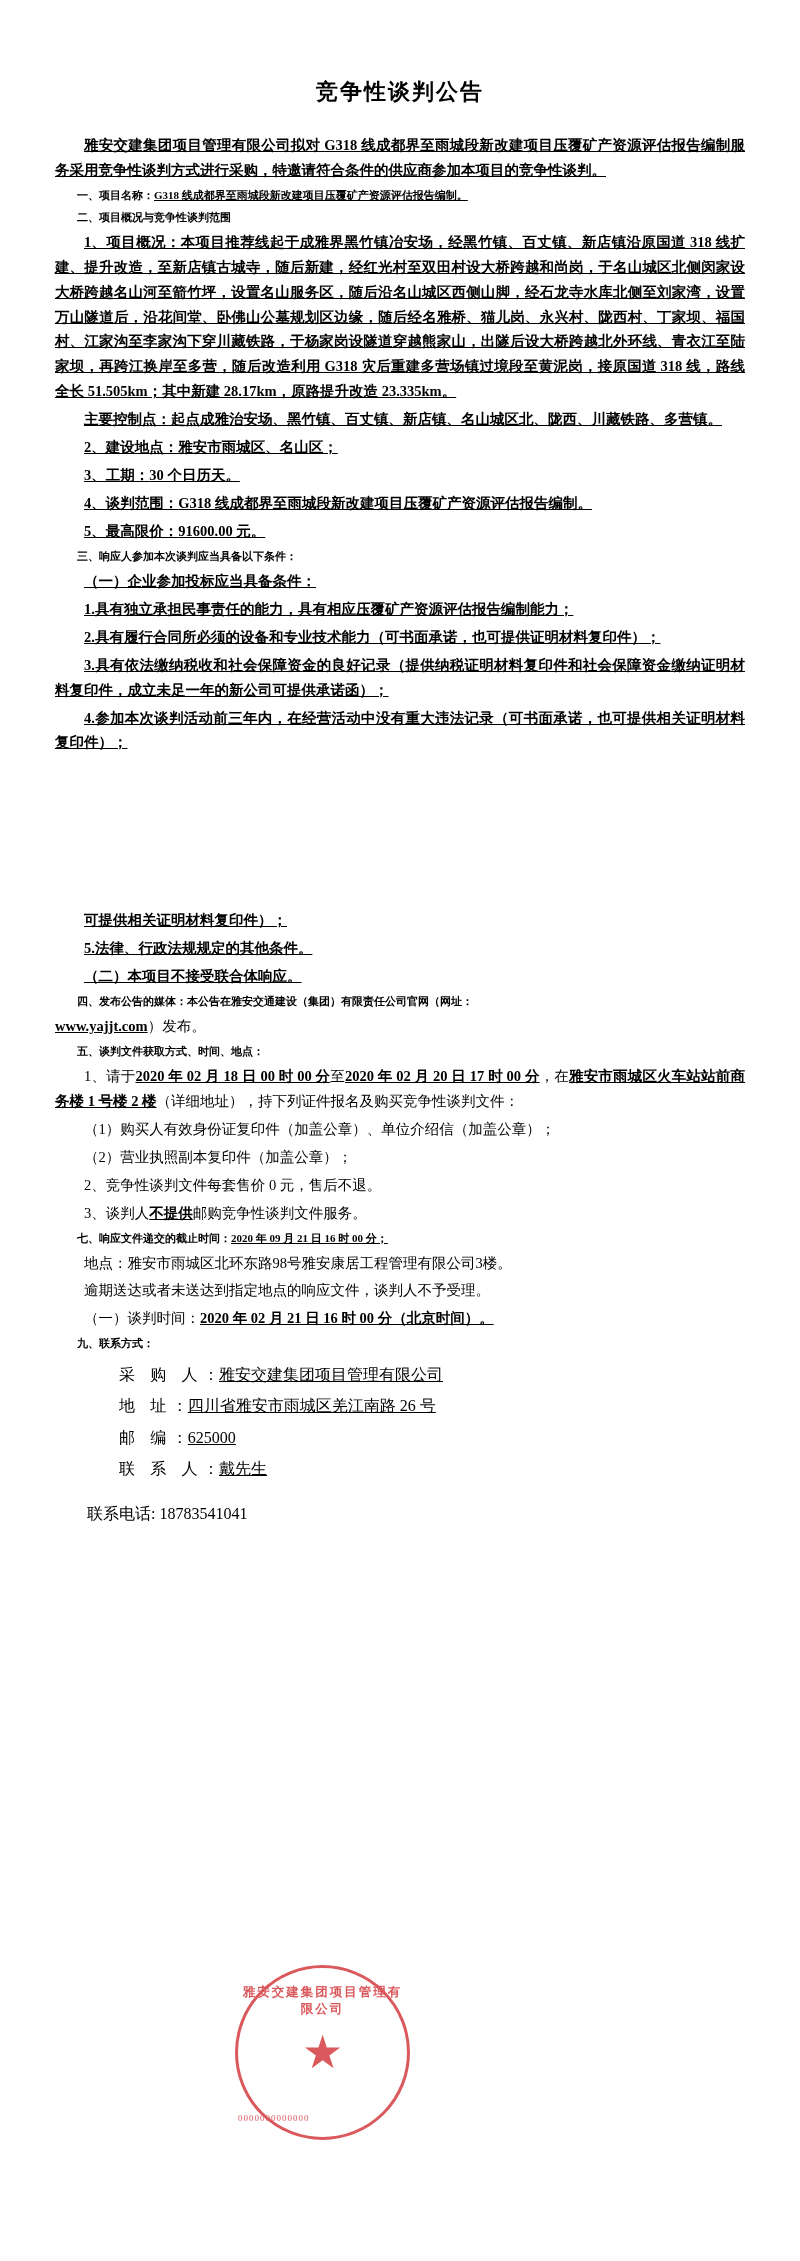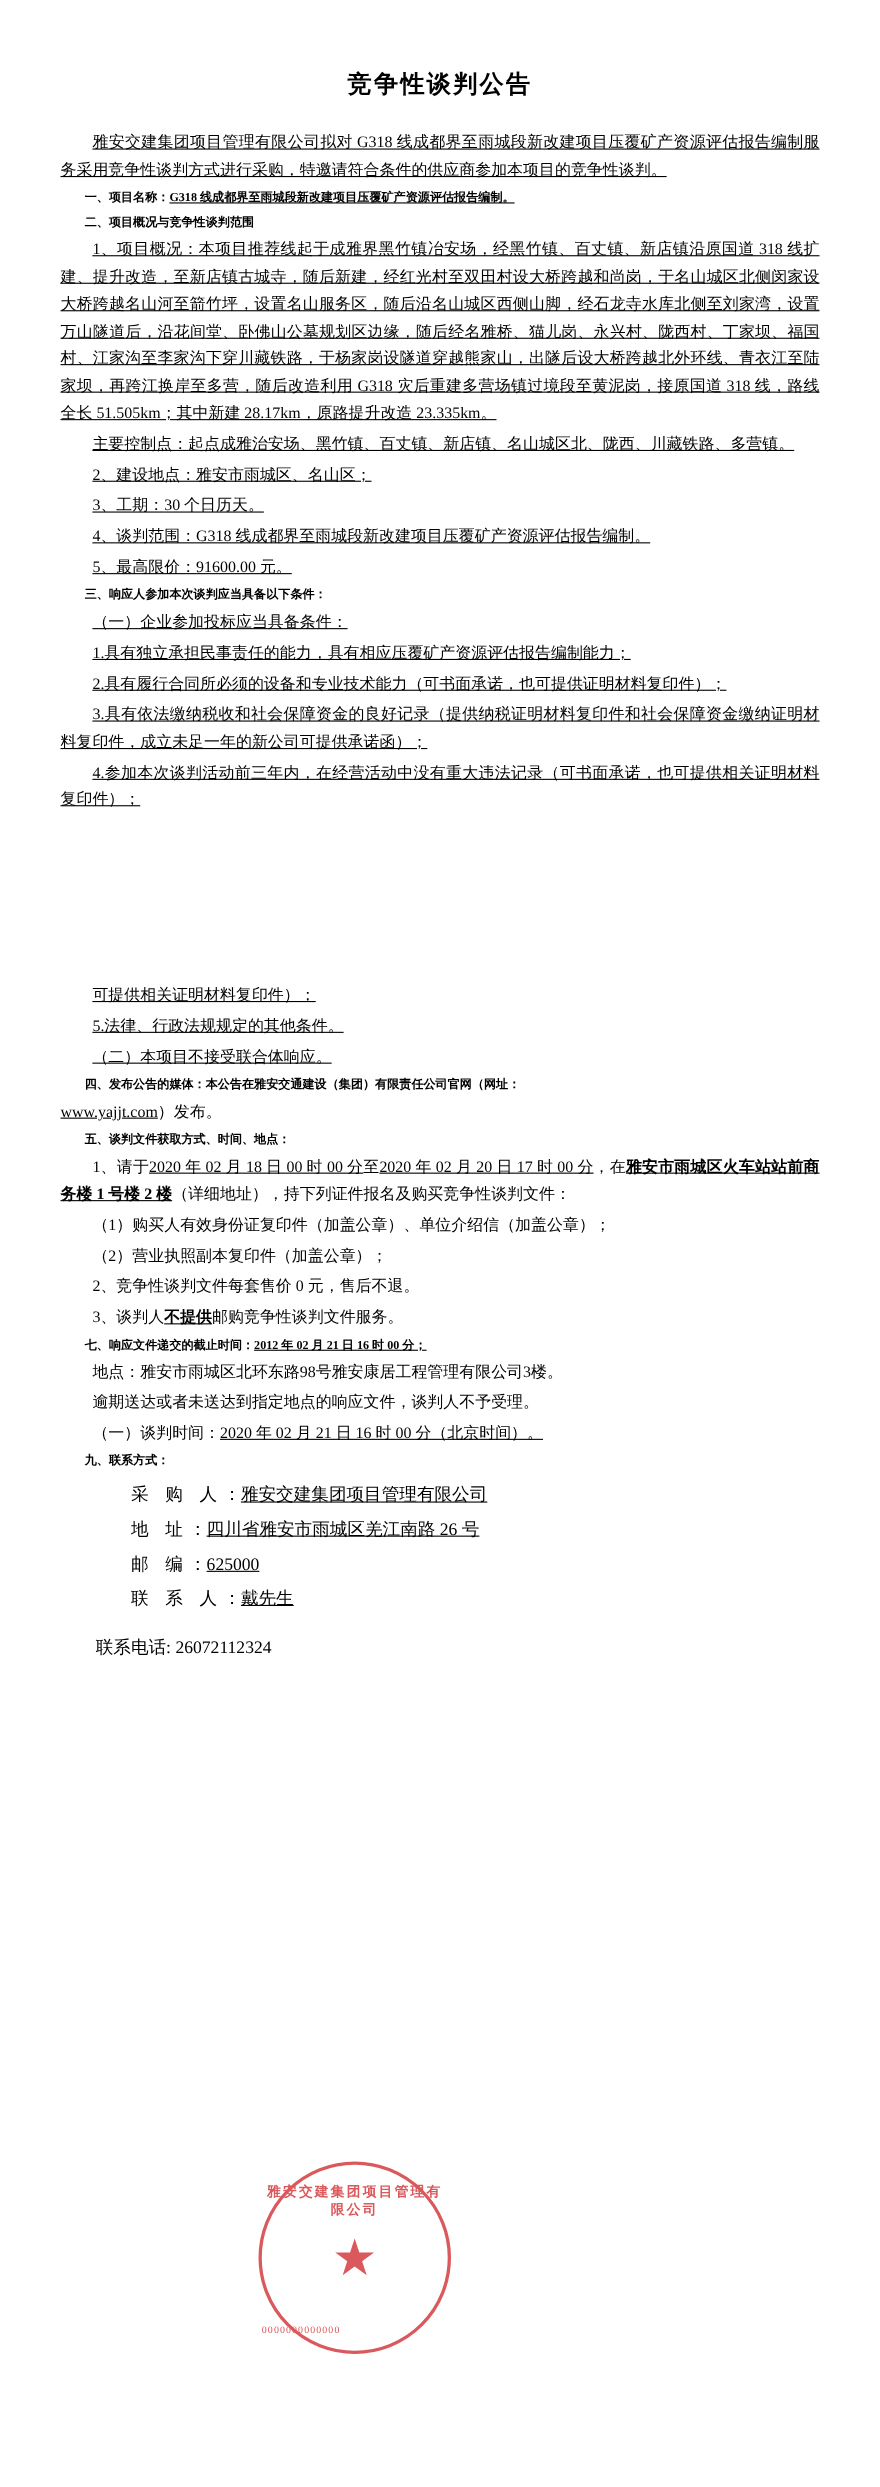--- a/index.html
+++ b/index.html
@@ -10,41 +10,42 @@
   body {
     width: 800px;
     font-family: "Liberation Serif", "DejaVu Serif", serif;
     color: #000;
   }
   .page {
     width: 800px;
     min-height: 2261px;
     position: relative;
     box-sizing: border-box;
-    padding: 40px 55px 40px 55px;
+    padding: 55px 55px 40px 55px;
     background: #fff;
   }
   .doc-title {
     text-align: center;
     font-size: 22px;
     font-weight: bold;
     letter-spacing: 2px;
     margin: 22px 0 26px 0;
   }
   p {
     margin: 0 0 3px 0;
     font-size: 14.5px;
     line-height: 1.72;
     text-align: justify;
   }
   .indent {
     text-indent: 2em;
   }
   .u {
     text-decoration: underline;
+    font-weight: bold;
   }
   .b {
     font-weight: bold;
   }
   .section-head {
     font-weight: bold;
     text-indent: 2em;
     font-size: 11px;
     line-height: 1.72;
     margin: 0 0 3px 0;
@@ -190,21 +191,21 @@
     <span>（2）</span><span>营业执照副本复印件（加盖公章）；</span>
   </p>
   <p class="indent">
     <span>2、</span><span>竞争性谈判文件每套售价 0 元，售后不退。</span>
   </p>
   <p class="indent">
     <span>3、</span><span>谈判人</span><span class="b u">不提供</span><span>邮购竞争性谈判文件服务。</span>
   </p>
 
   <p class="section-head">
-    <span class="b">七、响应文件递交的截止时间：</span><span class="u">2012 年 02 月 21 日 16 时 00 分；</span>
+    <span class="b">七、响应文件递交的截止时间：</span><span class="u">2020 年 09 月 21 日 16 时 00 分；</span>
   </p>
   <p class="indent">
     <span>地点：</span><span>雅安市雨城区北环东路98号雅安康居工程管理有限公司3楼。</span>
   </p>
   <p class="indent">逾期送达或者未送达到指定地点的响应文件，谈判人不予受理。</p>
 
   <p class="indent">
     <span>（一）</span><span>谈判时间：</span><span class="u">2020 年 02 月 21 日 16 时 00 分（北京时间）。</span>
   </p>
 
@@ -218,21 +219,21 @@
       <span class="lbl">地 址</span><span>：</span><span class="val">四川省雅安市雨城区羌江南路 26 号</span>
     </div>
     <div class="contact-row">
       <span class="lbl">邮 编</span><span>：</span><span class="val">625000</span>
     </div>
     <div class="contact-row">
       <span class="lbl">联 系 人</span><span>：</span><span class="val">戴先生</span>
     </div>
     <div class="contact-row" style="margin-top:14px;">
       <span>联系电话:</span>
-      <span>26072112324</span>
+      <span>18783541041</span>
     </div>
   </div>
 
   <div class="seal-wrap">
     <div class="seal">
       <div class="seal-text-top">雅安交建集团项目管理有限公司</div>
       <div class="star">★</div>
       <div class="seal-text-bottom">0000000000000</div>
     </div>
   </div>

